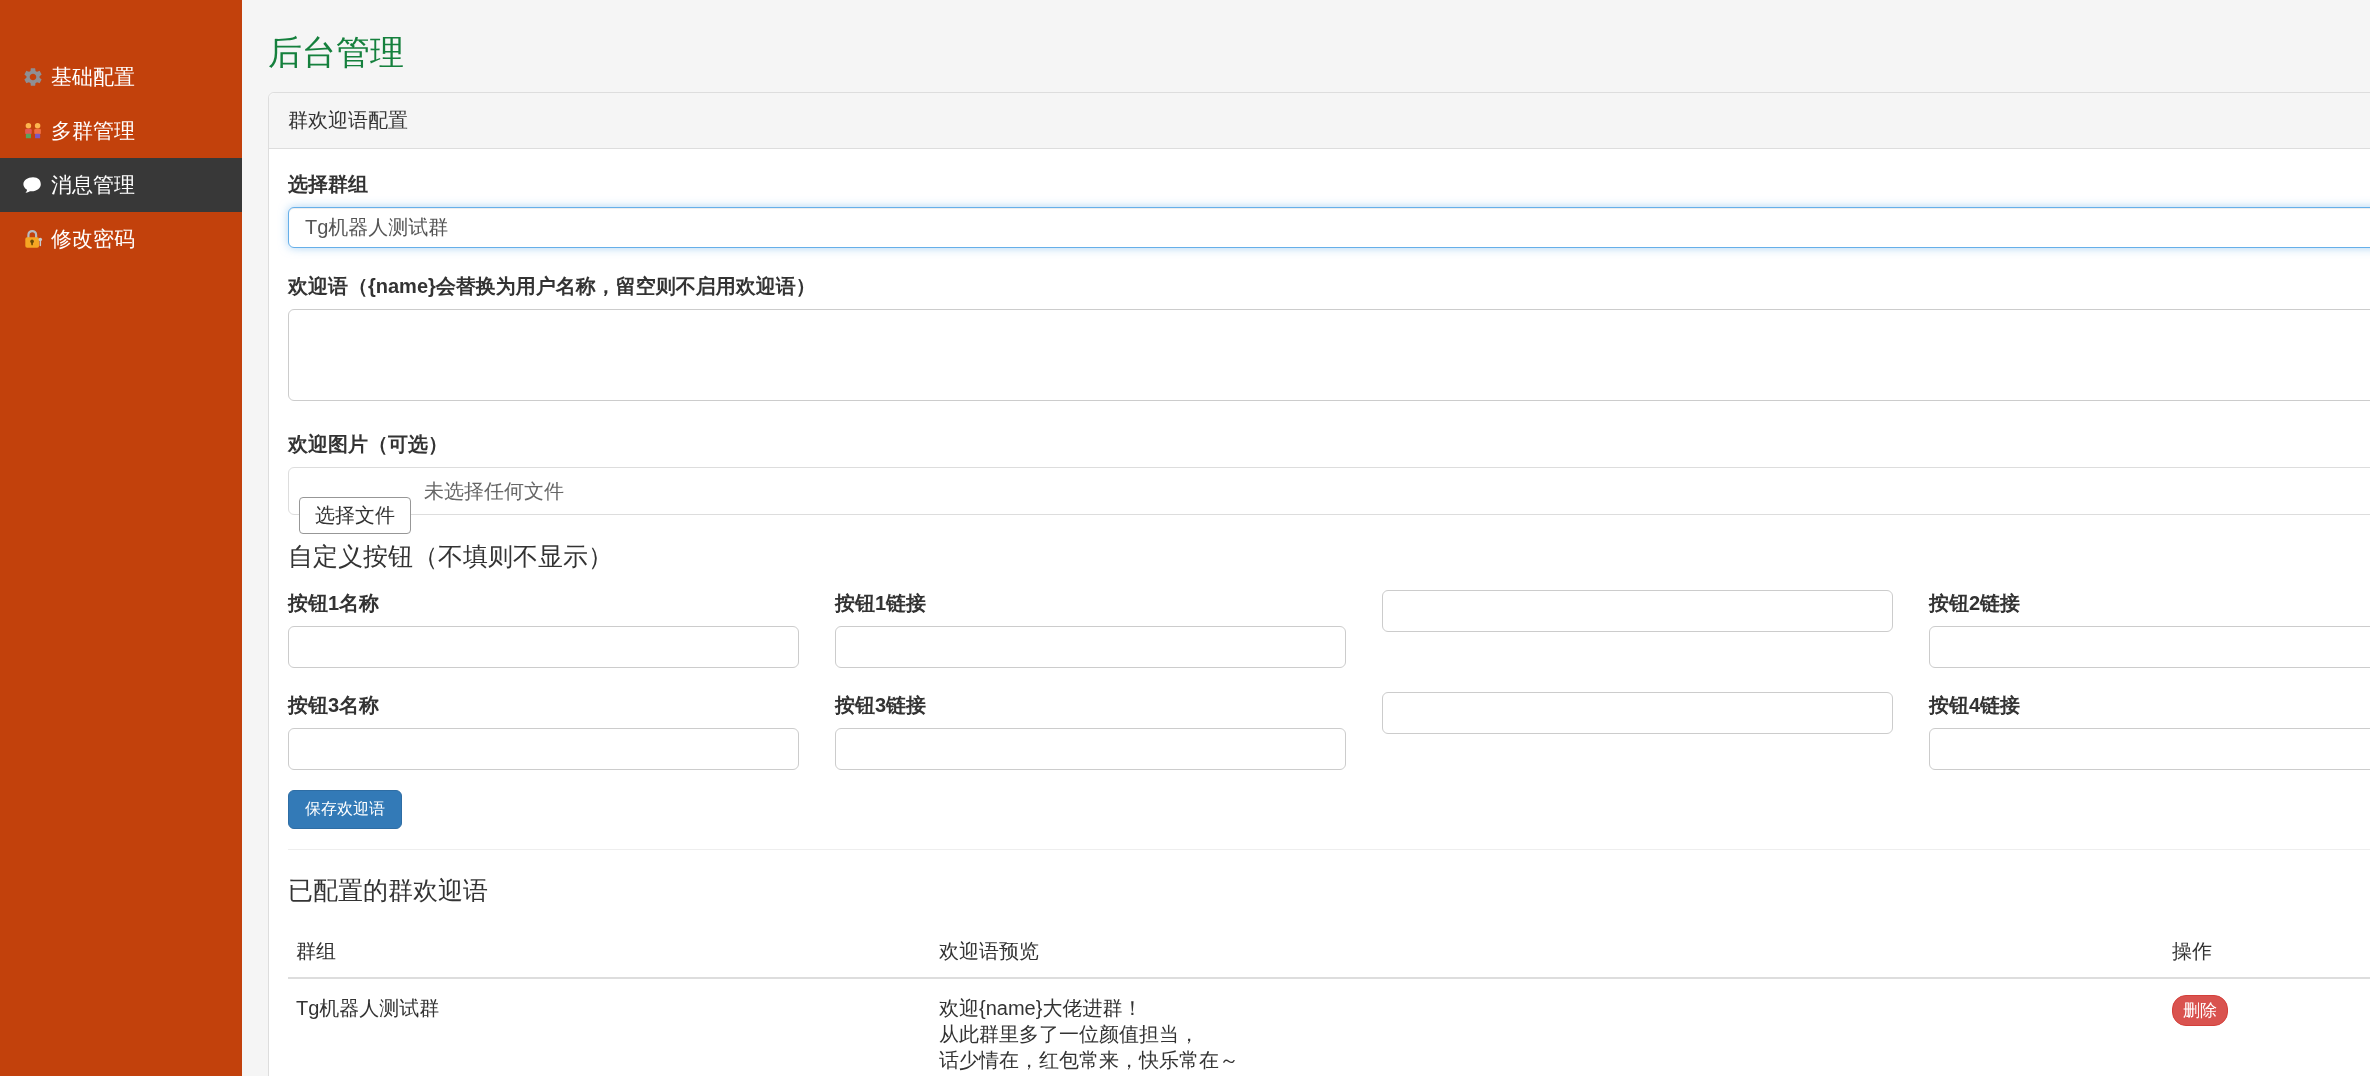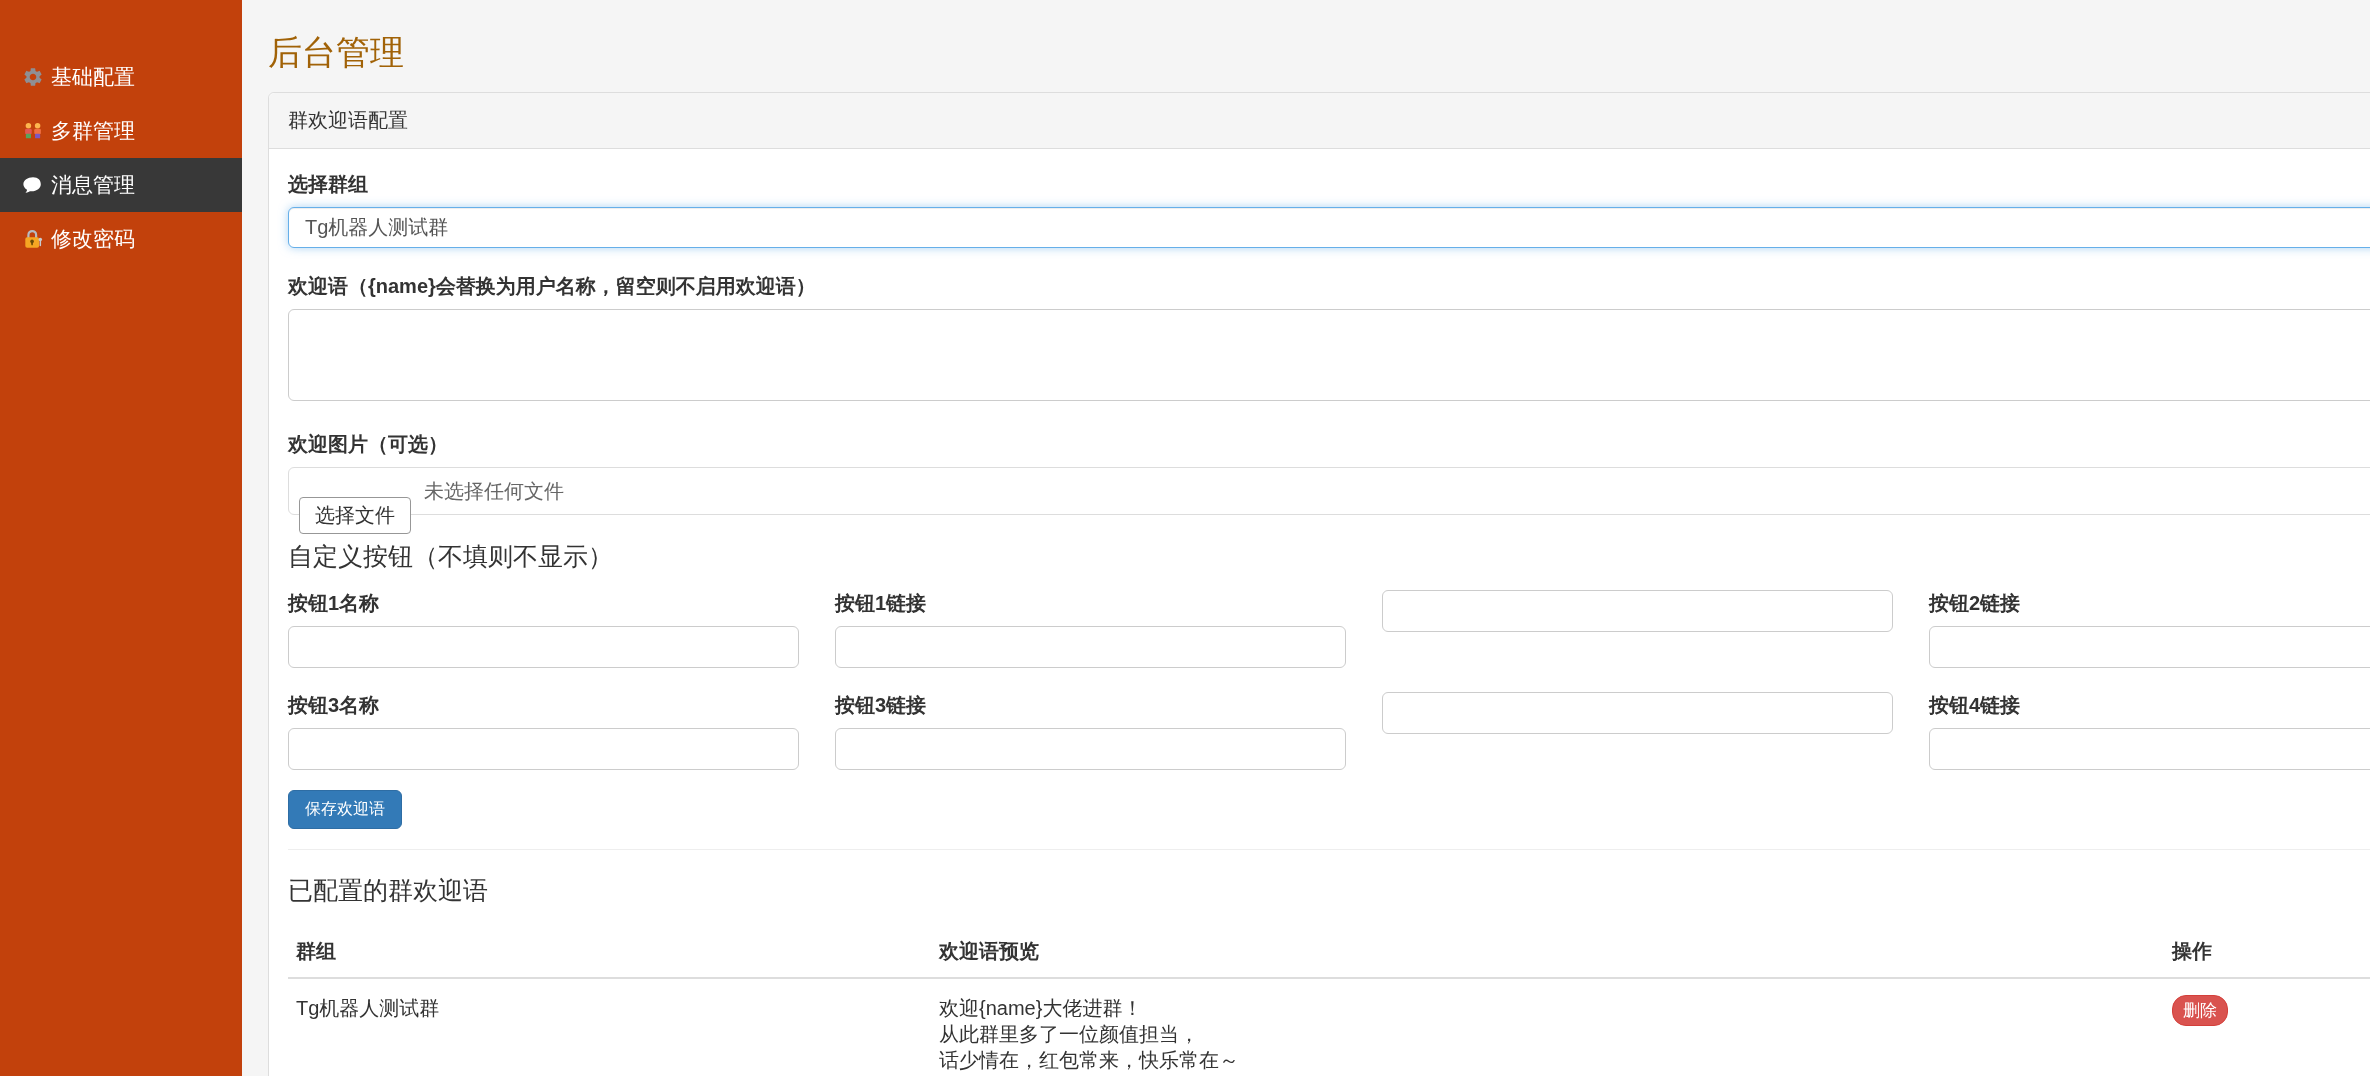--- a/index.html
+++ b/index.html
@@ -30,21 +30,21 @@
   .nav-icon svg { width:22px; height:22px; display:block; }
   
   .content {
     flex:1;
     overflow:hidden;
     padding:30px 0 0 26px;
   }
   .page-title {
     font-size:34px;
     font-weight:400;
-    color:#a16207;
+    color:#15803d;
     margin:4px 0 21px 0;
     line-height:1.1;
   }
   .panel {
     width:2192px;
     background:#ffffff;
     border:1px solid #ddd;
     border-radius:6px;
   }
   .panel-heading {
@@ -141,21 +141,21 @@
   }
   .divider {
     border:none;
     border-top:1px solid #eee;
     margin:20px 0 24px 0;
   }
   table.cfg-table { width:100%; border-collapse:collapse; margin-bottom:24px; }
   .cfg-table th {
     text-align:left;
     font-size:20px;
-    font-weight:700;
+    font-weight:400;
     color:#333;
     padding:14px 8px 12px 8px;
     border-bottom:2px solid #ddd;
   }
   .cfg-table td {
     vertical-align:top;
     font-size:20px;
     color:#333;
     padding:16px 8px 13px 8px;
     border-bottom:1px solid #ddd;

